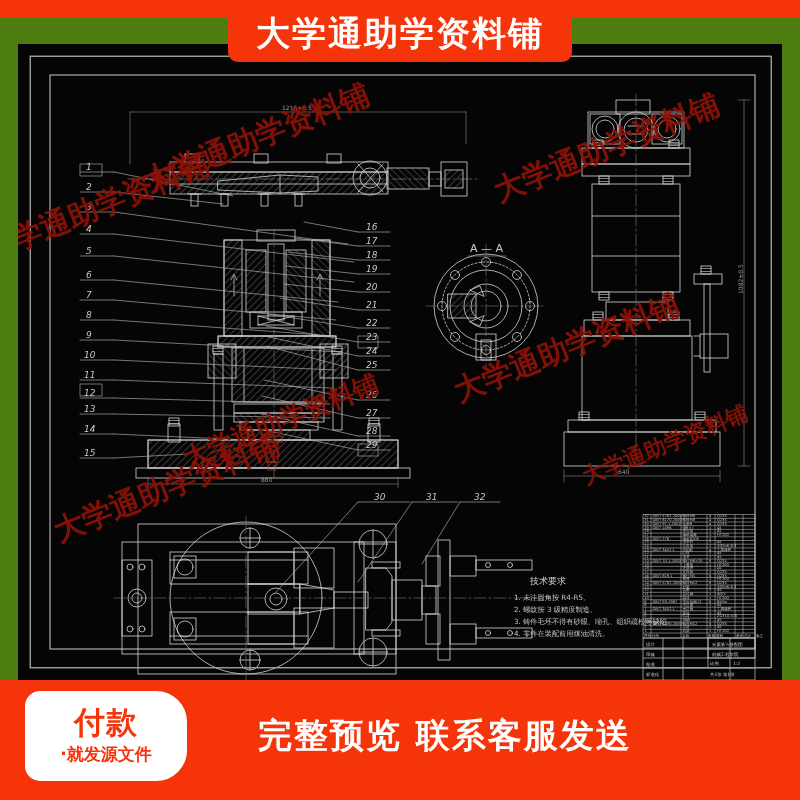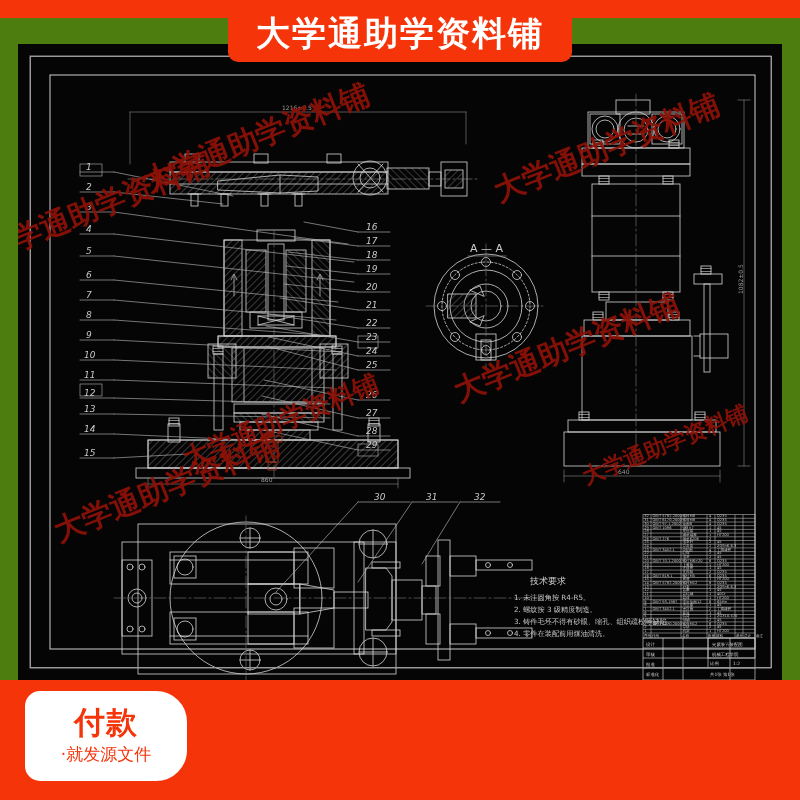--- a/index.html
+++ b/index.html
@@ -58,21 +58,21 @@
   }
   .pay-badge {
     position: absolute; left: 22px; top: 688px; width: 168px; height: 96px;
     background: #ffffff; border: 3px solid #F5340A;
     border-radius: 18px 34px 34px 18px;
     z-index: 30;
     display: flex; flex-direction: column; align-items: center; justify-content: center;
   }
   .pay-badge .l1 { color:#F5340A; font-size: 31px; font-weight: bold; letter-spacing:1px;
     font-family:"DejaVu Sans", sans-serif; line-height: 1.05; text-align: right; }
-  .pay-badge .l2 { color:#F5340A; font-size: 17px; font-weight: normal; margin-top:5px;
+  .pay-badge .l2 { color:#F5340A; font-size: 17px; font-weight: bold; margin-top:5px;
     font-family:"DejaVu Sans", sans-serif; }
   .promo {
     position: absolute; left: 258px; top: 708px; width: 500px; height: 56px;
     display: flex; align-items: center;
     color: #ffffff; font-size: 34px; font-weight: bold; letter-spacing: 2px;
     font-family: "DejaVu Sans", sans-serif; z-index: 30;
   }
 </style>
 </head>
 <body>
@@ -740,14 +740,15 @@
         <div class="wm" style="left: 160px; top: 400px; font-size: 26px; color: rgb(141, 18, 8); transform: rotate(-22deg);">大学通助学资料铺</div>
         <div class="wm" style="left: 560px; top: 420px; font-size: 22px; color: rgb(141, 18, 8); transform: rotate(-22deg);">大学通助学资料铺</div>
       </div>
   </div>
 
   <div class="bottom-band"></div>
   <div class="pay-badge">
     <div class="l1">付款</div>
     <div class="l2">·就发源文件</div>
   </div>
+  <div class="promo">完整预览  联系客服发送</div>
 
 </div>
 
 </body></html>

